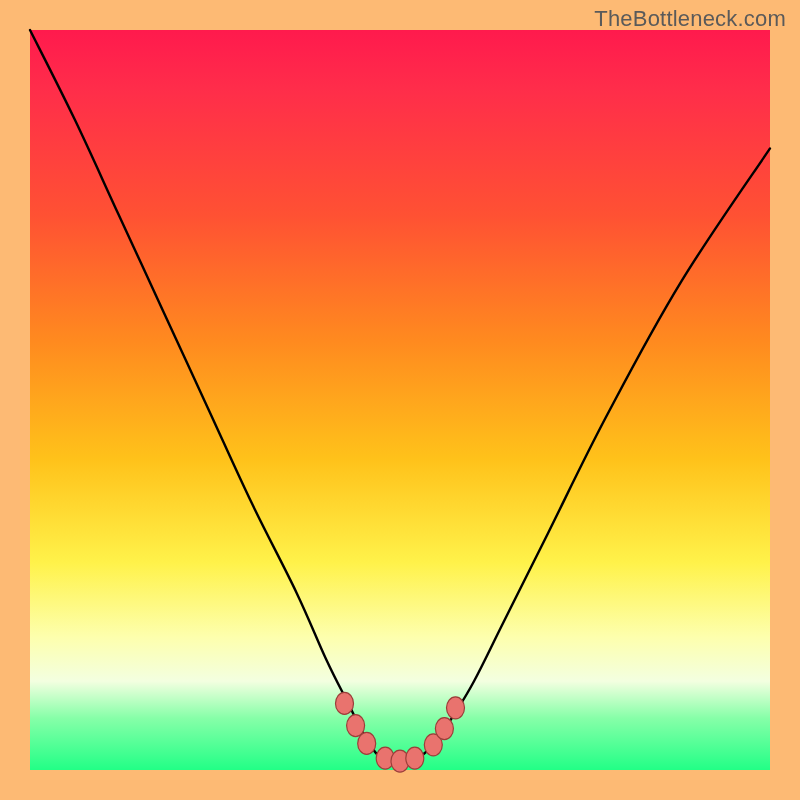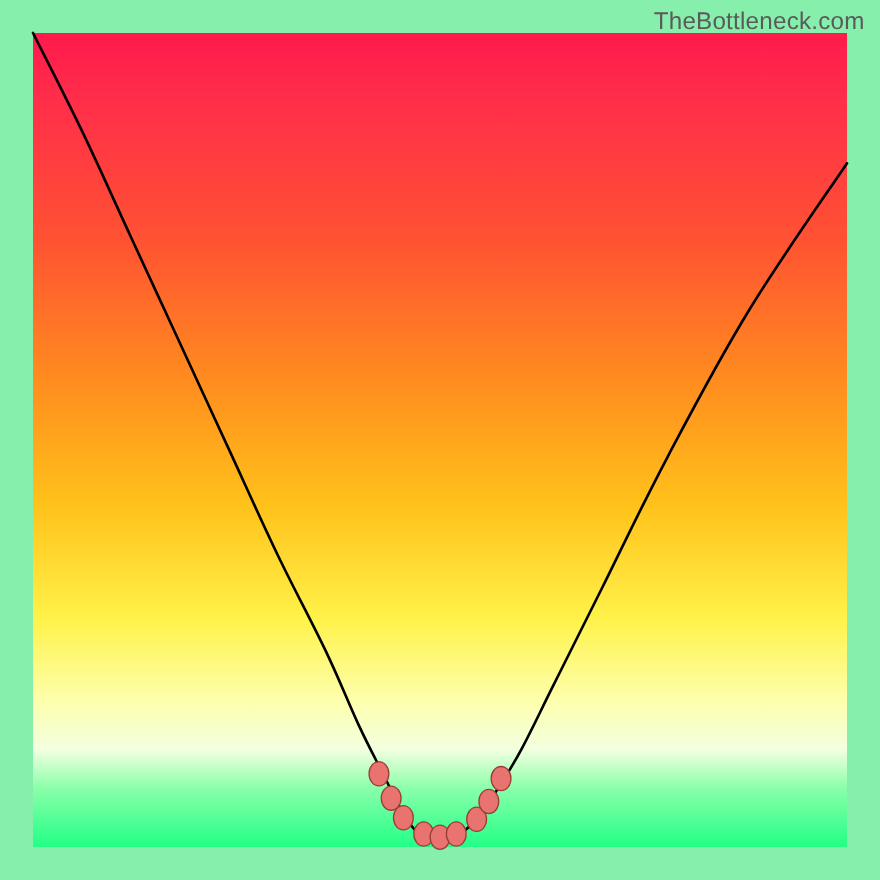--- a/index.html
+++ b/index.html
@@ -8,21 +8,21 @@
     width: 800px;
     height: 800px;
     overflow: hidden;
     background: #000;
     font-family: Arial, Helvetica, sans-serif;
   }
   .frame {
     position: relative;
     width: 800px;
     height: 800px;
-    background: #86efac;
+    background: #fdba74;
   }
   .plot-area {
     position: absolute;
     left: 30px;
     top: 30px;
     width: 740px;
     height: 740px;
     
     background: linear-gradient(
       to bottom,

